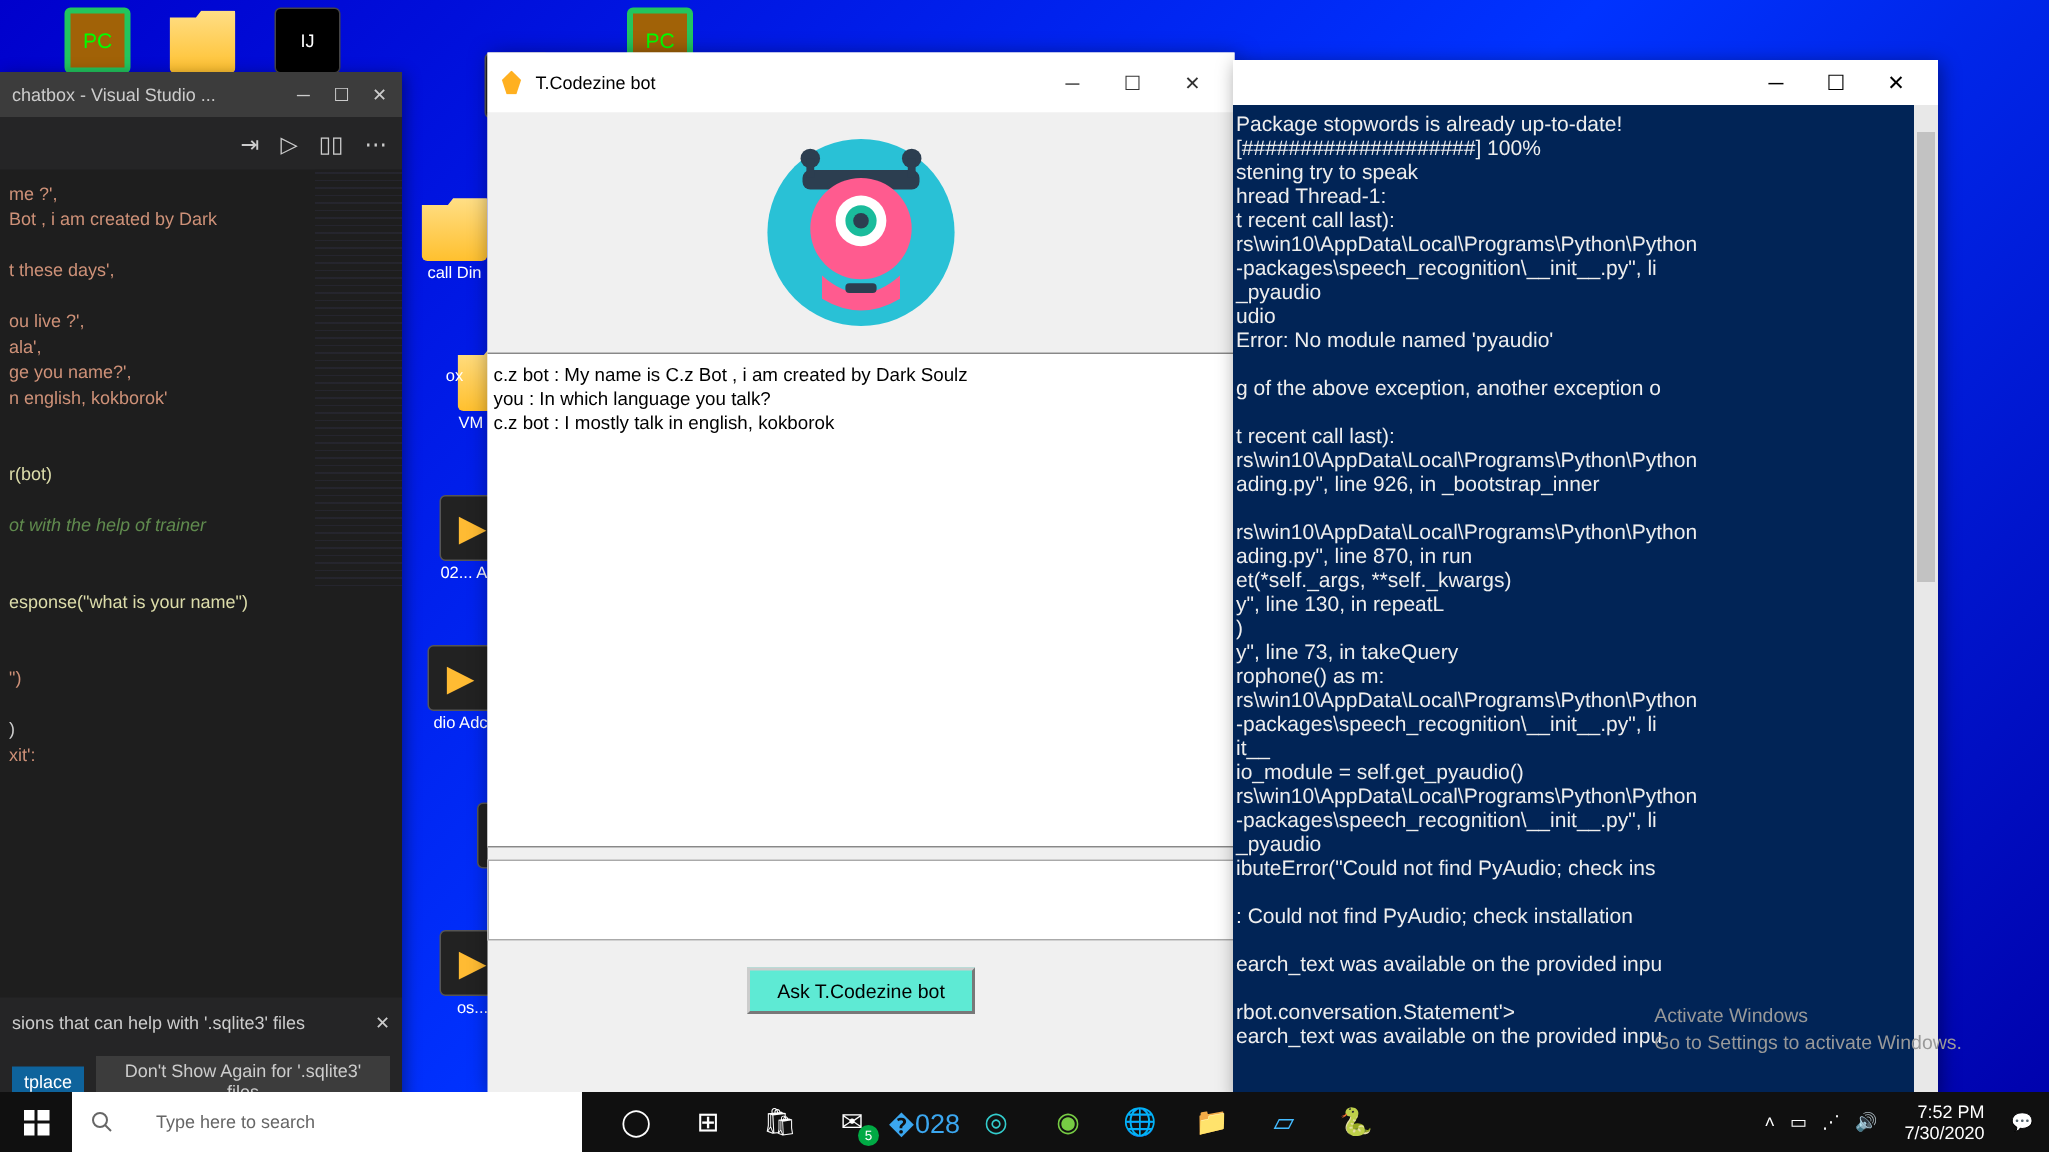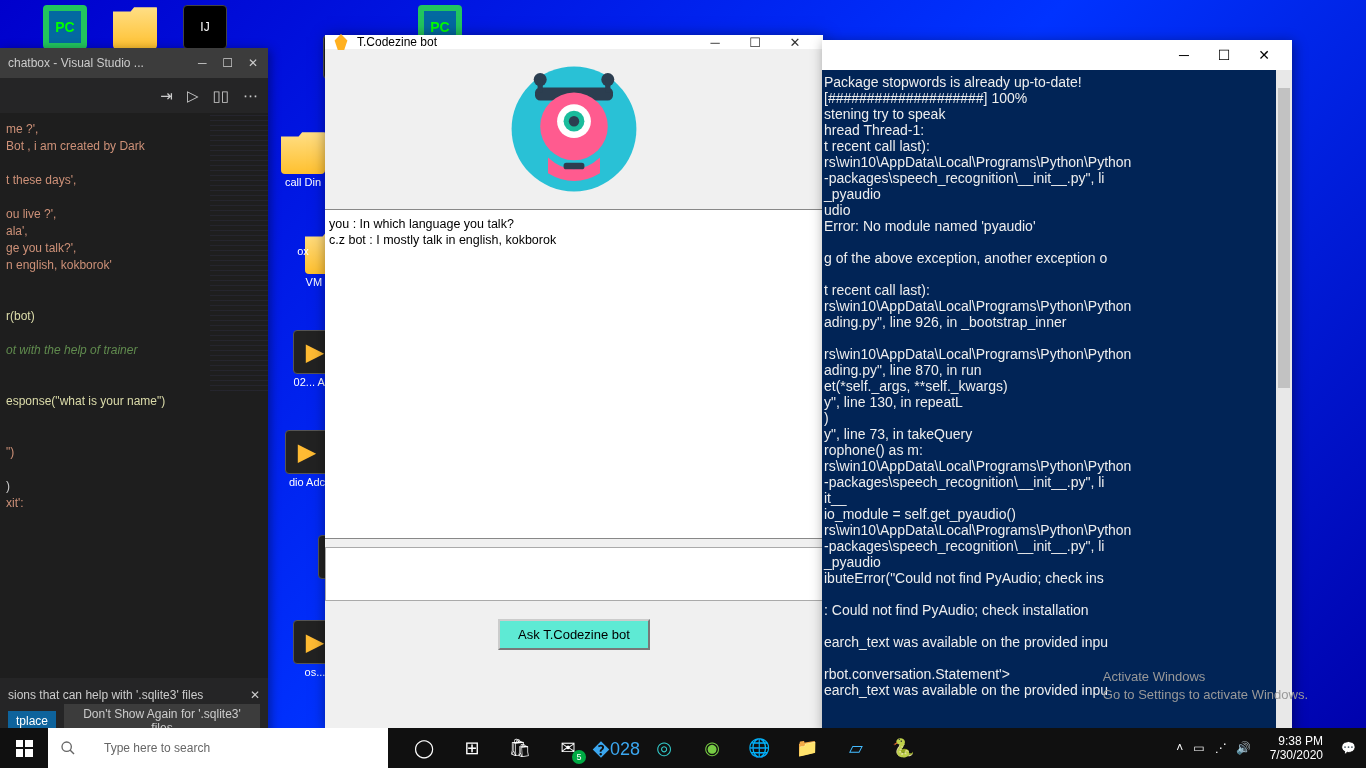--- a/index.html
+++ b/index.html
@@ -3,21 +3,21 @@
 <meta charset="utf-8">
 <style>
 *{margin:0;padding:0;box-sizing:border-box;font-family:"Segoe UI",Tahoma,sans-serif}
 body{width:1366px;height:768px;overflow:hidden;background:linear-gradient(135deg,#0000cc 0%,#0033ff 50%,#0000aa 100%);position:relative}
 
 
 .desktop{position:absolute;inset:0}
 .dicon{position:absolute;width:70px;text-align:center;color:#fff;font-size:11px}
 .dicon .ico{width:44px;height:44px;margin:0 auto 2px;border-radius:4px;display:flex;align-items:center;justify-content:center;font-size:24px}
 .ico.folder{background:linear-gradient(#ffe08a,#ffc02e);clip-path:polygon(0 15%,40% 15%,48% 5%,100% 5%,100% 100%,0 100%)}
-.ico.pycharm{background:#0369a1;color:#0f0;font-weight:bold;font-size:14px;border:6px solid #22c55e}
+.ico.pycharm{background:#a16207;color:#0f0;font-weight:normal;font-size:14px;border:4px solid #22c55e}
 .ico.ijgen{background:#000;border:1px solid #444;color:#fff;font-size:12px}
 .ico.vid{background:#222;border:1px solid #555;color:#fb3}
 
 
 .vscode{position:absolute;left:0;top:48px;width:268px;height:690px;background:#1e1e1e;color:#ccc;font-size:12px;box-shadow:2px 2px 10px rgba(0,0,0,.4)}
 .vs-title{height:30px;display:flex;align-items:center;justify-content:space-between;padding:0 8px;background:#3c3c3c;font-size:12px}
 .vs-title .wbtns span{display:inline-block;width:14px;text-align:center;margin-left:8px}
 .vs-tabs{height:35px;display:flex;align-items:center;justify-content:flex-end;gap:14px;padding:0 10px;background:#252526}
 .vs-tabs span{font-size:15px;color:#ccc}
 .vs-code{padding:8px 6px;font-family:Consolas,monospace;font-size:12px;line-height:17px;white-space:pre;overflow:hidden}
@@ -25,21 +25,21 @@
 .tok-fn{color:#dcdcaa}
 .tok-cmt{color:#608b4e;font-style:italic}
 .vs-mini{position:absolute;right:0;top:65px;width:58px;height:280px;background:repeating-linear-gradient(#1e1e1e 0 2px,#2a2a38 2px 3px,#1e1e1e 3px 5px);opacity:.6}
 .vs-notif{position:absolute;left:0;bottom:0;width:100%;background:#252526;padding:6px 8px;font-size:12px}
 .vs-notif .row{display:flex;align-items:center;justify-content:space-between;height:22px}
 .vs-btn{background:#0e639c;color:#fff;padding:3px 8px;font-size:12px;border:none}
 .vs-btn2{background:#3c3c3c;color:#ccc;padding:3px 8px;font-size:12px;border:none}
 
 
 .bot{position:absolute;left:325px;top:35px;width:498px;height:693px;background:#f0f0f0;box-shadow:2px 2px 14px rgba(0,0,0,.5)}
-.bot-title{height:14px;display:flex;align-items:center;padding:0 8px;background:#fff}
+.bot-title{height:40px;display:flex;align-items:center;padding:0 8px;background:#fff}
 .bot-title .feather{width:16px;height:16px;margin-right:8px;background:#ffb020;clip-path:polygon(50% 0,90% 40%,70% 100%,30% 100%,10% 40%)}
 .bot-title .t{flex:1;font-size:12px}
 .bot-title .wb{width:40px;text-align:center;font-size:13px;color:#333}
 .bot-logo{height:160px;display:flex;align-items:center;justify-content:center;background:#f0f0f0}
 .bot-logo svg{width:130px;height:130px}
 .bot-text{background:#fff;border:1px solid #888;border-left:none;border-right:none;height:330px;padding:6px 4px;font-size:12.5px;line-height:16px;color:#000;position:relative}
 .bot-input{height:54px;border:1px solid #aaa;margin:8px 0 0 0;background:#fff}
 .bot-btnrow{display:flex;justify-content:center;padding:18px 0}
 .bot-btn{padding:6px 18px;font-size:13px;background:#5eead4;border:2px outset #ccc}
 .bot-scroll{position:absolute;right:-18px;top:0;width:17px;height:100%;background:#f0f0f0;border:1px solid #ccc}
@@ -137,42 +137,42 @@
     <span>⋯</span>
   </div>
   <div class="vs-mini"></div>
   <div class="vs-code" id="vscode-code"><span class="tok-str">me ?',</span>
 <span class="tok-str">Bot , i am created by Dark </span>
 <span class=""></span>
 <span class="tok-str">t these days',</span>
 <span class=""></span>
 <span class="tok-str">ou live ?',</span>
 <span class="tok-str">ala',</span>
-<span class="tok-str">ge you talk?',</span>
+<span class="tok-str">ge you name?',</span>
 <span class="tok-str">n english, kokborok'</span>
 <span class=""></span>
 <span class=""></span>
 <span class="tok-fn">r(bot)</span>
 <span class=""></span>
 <span class="tok-cmt">ot with the help of trainer</span>
 <span class=""></span>
 <span class=""></span>
 <span class="tok-fn">esponse("what is your name")</span>
 <span class=""></span>
 <span class=""></span>
 <span class="tok-str">")</span>
 <span class=""></span>
 <span class="">)</span>
 <span class="tok-str">xit':</span></div>
   <div class="vs-notif">
     <div class="row">
       <span>sions that can help with '.sqlite3' files</span>
       <span>✕</span>
     </div>
-    <div class="row" style="justify-content:flex-start;gap:8px;margin-top:4px">
+    <div class="row" style="justify-content:flex-start;gap:8px;margin-top:17px">
       <button class="vs-btn">tplace</button>
       <button class="vs-btn2">Don't Show Again for '.sqlite3' files</button>
     </div>
   </div>
 </div>
 
 <div class="bot">
   <div class="bot-title">
     <span class="feather"></span>
     <span class="t">T.Codezine bot</span>
@@ -193,20 +193,21 @@
       <circle cx="50" cy="44" r="8" fill="#1abc9c"></circle>
       <circle cx="50" cy="44" r="4" fill="#2c3e50"></circle>
       <path d="M30 72 Q50 90 70 72 L70 84 Q50 96 30 84 Z" fill="#ff5b8f"></path>
       <rect x="42" y="76" width="16" height="5" rx="2" fill="#2c3e50"></rect>
     </svg>
   </div>
   <div class="bot-text" id="bot-conv">
     <div class="bot-scroll">
         <div class="th"></div>
       </div>
+      <div>c.z bot : My name is C.z Bot , i am created by Dark Soulz</div>
       <div>you : In which language you talk?</div>
       <div>c.z bot : I mostly talk in english, kokborok</div>
     </div>
   <div class="bot-input"></div>
   <div class="bot-btnrow">
     <button class="bot-btn">Ask T.Codezine bot</button>
   </div>
 </div>
 
 <div class="cmd">
@@ -292,18 +293,18 @@
     <div class="ti">📁</div>
     <div class="ti" style="color:#4bf">▱</div>
     <div class="ti">🐍</div>
   </div>
   <div class="tb-tray">
     <span>˄</span>
     <span>▭</span>
     <span>⋰</span>
     <span>🔊</span>
     <div class="tb-clock">
-      <div>9:38 PM</div>
+      <div>7:52 PM</div>
       <div>7/30/2020</div>
     </div>
     <span>💬</span>
   </div>
 </div>
 
 </body></html>

